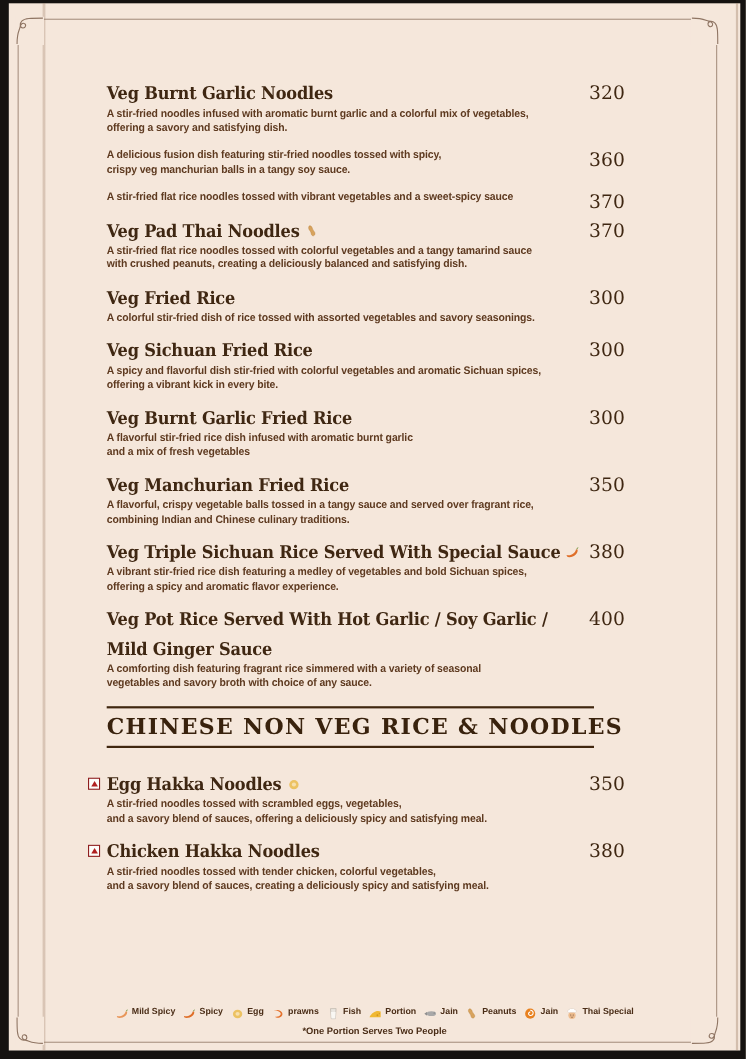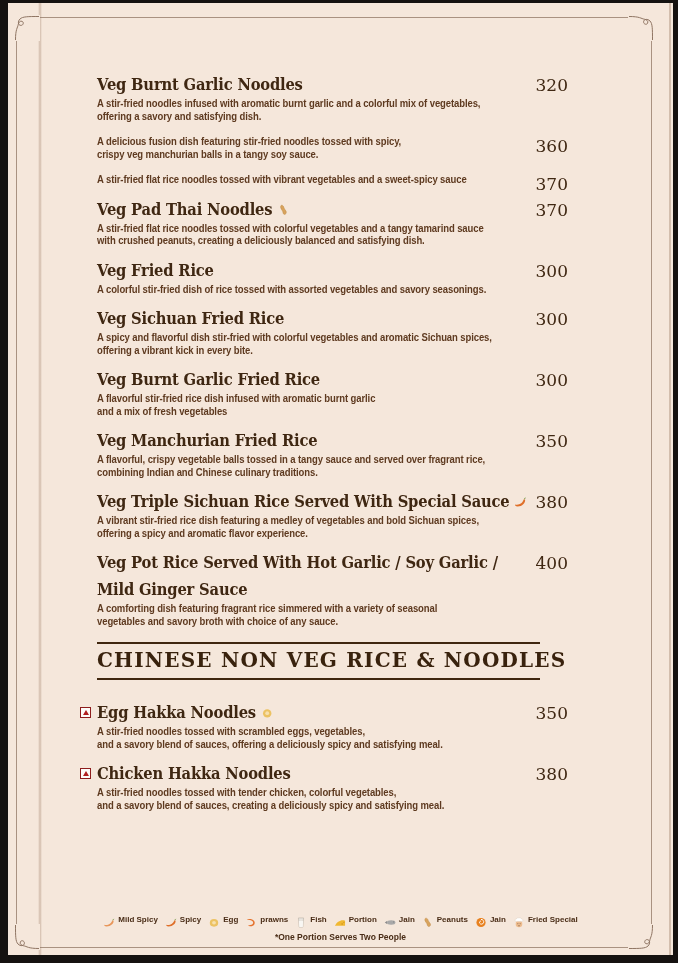--- a/index.html
+++ b/index.html
@@ -335,17 +335,17 @@
         <span class="legend-label">Jain</span>
       </div>
       <div class="legend-item">
         <span class="legend-icon"><svg viewBox="0 0 12 12">
             <circle cx="6" cy="7.6" r="3.6" fill="#eebd8f"></circle>
             <path d="M2.6 4.8C1 4.4 1.4 2 3.2 2.2 3.6.8 5.4.4 6 1.4 6.6.4 8.4.8 8.8 2.2 10.6 2 11 4.4 9.4 4.8z" fill="#fff" stroke="#c9b4a4" stroke-width=".3"></path>
             <circle cx="4.8" cy="7.4" r=".5" fill="#5a3a26"></circle>
             <circle cx="7.2" cy="7.4" r=".5" fill="#5a3a26"></circle>
             <path d="M4.8 9.2c.7.6 1.7.6 2.4 0" stroke="#5a3a26" stroke-width=".5" fill="none"></path>
           </svg></span>
-        <span class="legend-label">Fried Special</span>
+        <span class="legend-label">Thai Special</span>
       </div>
     </div>
   <div class="footnote">*One Portion Serves Two People</div>
 </div>
 
 </body></html>

